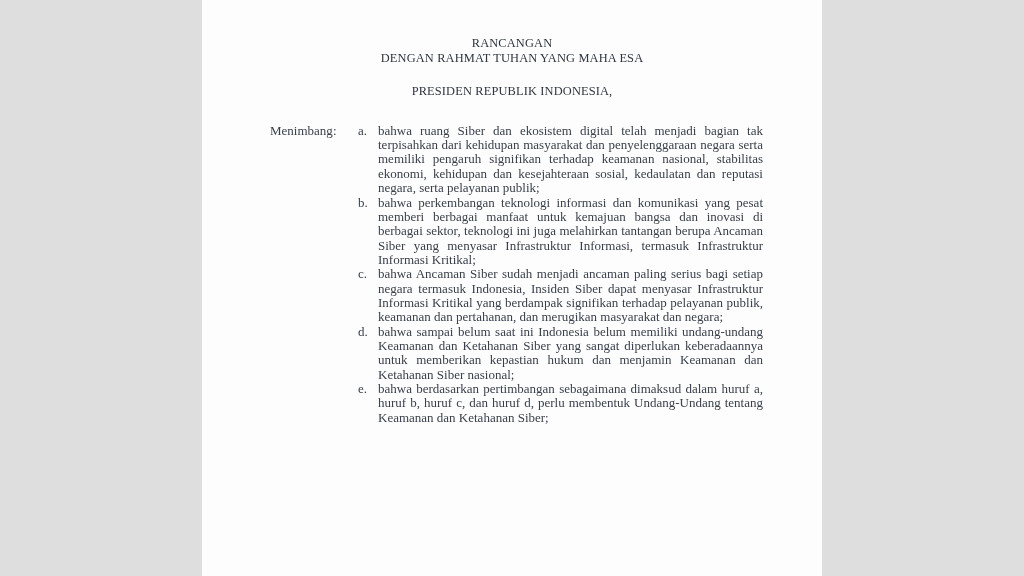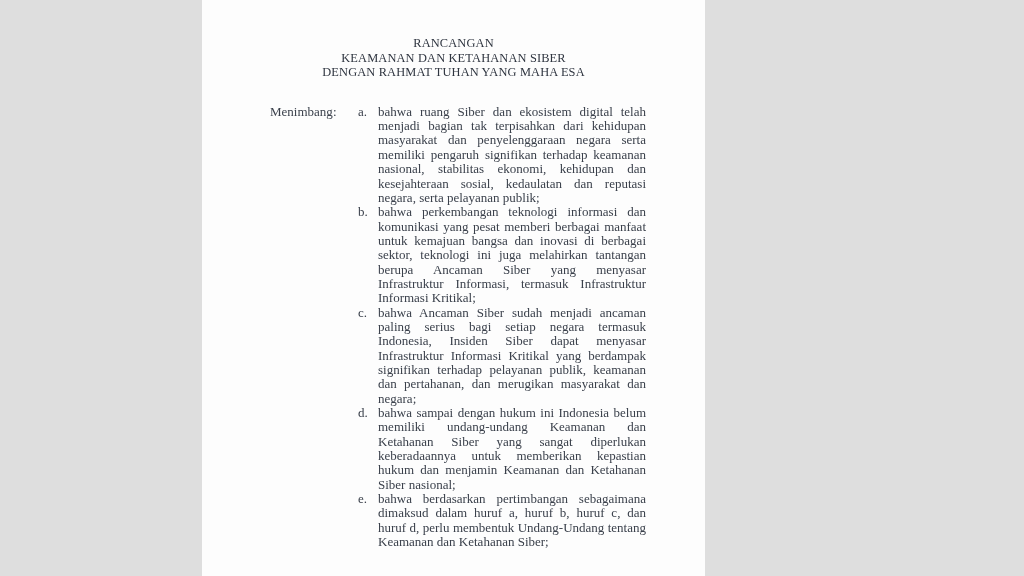--- a/index.html
+++ b/index.html
@@ -18,21 +18,21 @@
     position: relative;
     width: 1024px;
     height: 576px;
   }
 
   
   #page {
     position: absolute;
     left: 202px;
     top: 0;
-    width: 503px;
+    width: 620px;
     height: 576px;
     background: #fdfdfd;
     box-sizing: border-box;
     overflow: hidden;
   }
 
   
   .doc-heading {
     text-align: center;
     font-family: "Liberation Serif", serif;
@@ -95,25 +95,25 @@
 </style>
 </head>
 <body>
 
 <div id="viewport">
 
   <div id="page">
 
     <div id="title-block">
       <span class="doc-heading doc-heading-line">RANCANGAN</span>
-      <span class="doc-heading doc-heading-line">KEAMANAN DAN KETAHANAN SIBER</span>
     </div>
 
     <div id="mandate-line" class="doc-heading">DENGAN RAHMAT TUHAN YANG MAHA ESA</div>
 
+    <div id="president-line" class="doc-heading">PRESIDEN REPUBLIK INDONESIA,</div>
 
     <table id="considerations">
       <tbody>
         <tr class="clause-row">
           <td class="col-label">Menimbang</td>
           <td class="col-colon">:</td>
           <td class="col-marker">a.</td>
           <td class="col-text">bahwa ruang Siber dan ekosistem digital telah menjadi bagian tak terpisahkan dari kehidupan masyarakat dan penyelenggaraan negara serta memiliki pengaruh signifikan terhadap keamanan nasional, stabilitas ekonomi, kehidupan dan kesejahteraan sosial, kedaulatan dan reputasi negara, serta pelayanan publik;</td>
         </tr>
 
@@ -128,21 +128,21 @@
           <td class="col-label"></td>
           <td class="col-colon"></td>
           <td class="col-marker">c.</td>
           <td class="col-text">bahwa Ancaman Siber sudah menjadi ancaman paling serius bagi setiap negara termasuk Indonesia, Insiden Siber dapat menyasar Infrastruktur Informasi Kritikal yang berdampak signifikan terhadap pelayanan publik, keamanan dan pertahanan, dan merugikan masyarakat dan negara;</td>
         </tr>
 
         <tr class="clause-row">
           <td class="col-label"></td>
           <td class="col-colon"></td>
           <td class="col-marker">d.</td>
-          <td class="col-text">bahwa sampai dengan hukum ini Indonesia belum memiliki undang-undang Keamanan dan Ketahanan Siber yang sangat diperlukan keberadaannya untuk memberikan kepastian hukum dan menjamin Keamanan dan Ketahanan Siber nasional;</td>
+          <td class="col-text">bahwa sampai belum saat ini Indonesia belum memiliki undang-undang Keamanan dan Ketahanan Siber yang sangat diperlukan keberadaannya untuk memberikan kepastian hukum dan menjamin Keamanan dan Ketahanan Siber nasional;</td>
         </tr>
 
         <tr class="clause-row">
           <td class="col-label"></td>
           <td class="col-colon"></td>
           <td class="col-marker">e.</td>
           <td class="col-text">bahwa berdasarkan pertimbangan sebagaimana dimaksud dalam huruf a, huruf b, huruf c, dan huruf d, perlu membentuk Undang-Undang tentang Keamanan dan Ketahanan Siber;</td>
         </tr>
       </tbody>
     </table>

